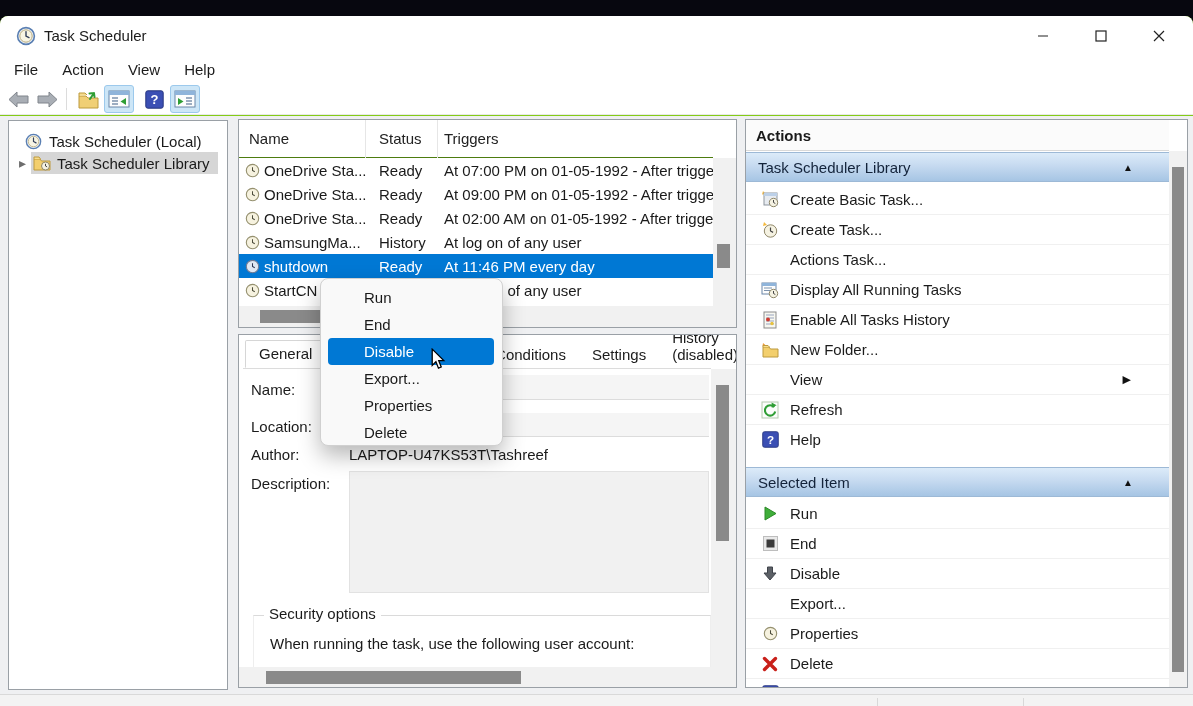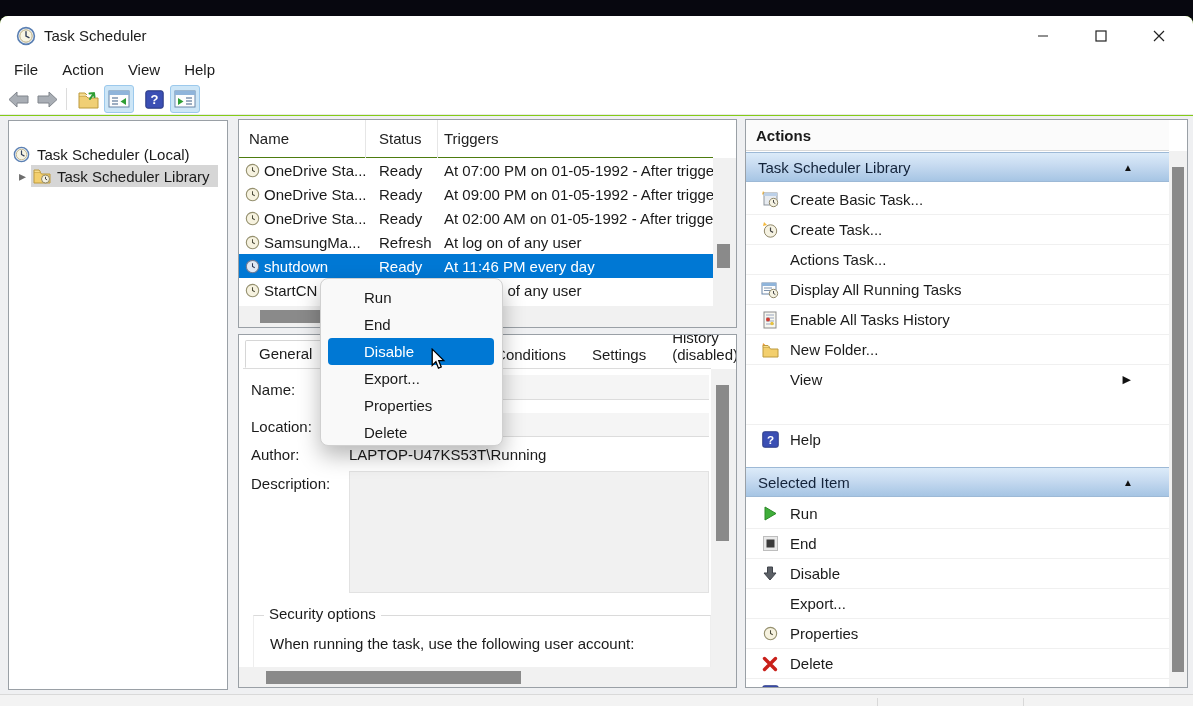--- a/index.html
+++ b/index.html
@@ -145,21 +145,21 @@
           <rect x="1" y="1" width="20" height="4" fill="#8fb4da"></rect>
           <polygon points="4,8 9.5,11.5 4,15" fill="#2f9e35"></polygon>
           <path d="M12 8 h6 M12 11 h6 M12 14 h6" stroke="#7d93ad" stroke-width="1.4"></path>
         </svg>
     </div>
   </div>
 
   <div class="content">
 
     <div class="panel" style="left:8px;top:4px;width:220px;height:570px;overflow:hidden">
-      <div class="tree-row" style="margin-top:22px;padding-left:4px">
+      <div class="tree-row" style="margin-top:9px;padding-left:16px">
         <span style="display:flex">
           <svg width="17" height="17" viewBox="0 0 20 20">
               <circle cx="10" cy="10" r="8.4" fill="#eef3fa" stroke="#5a7fb2" stroke-width="1.6"></circle>
               <circle cx="10" cy="10" r="6.2" fill="#f7f4e4" stroke="#b9ac7e" stroke-width="1"></circle>
               <path d="M10 5.6 V10 L13 11.6" stroke="#33405c" stroke-width="1.4" fill="none" stroke-linecap="round"></path>
             </svg>
         </span>
         <span style="margin-left:7px">Task Scheduler (Local)</span>
       </div>
       <div class="tree-row">
@@ -231,21 +231,21 @@
       <div class="lrow">
         <div class="c-name">
             <span style="display:flex">
               <svg width="15" height="15" viewBox="0 0 16 16">
                 <circle cx="8" cy="8" r="6.6" fill="#f6f2df" stroke="#95906f" stroke-width="1.2"></circle>
                 <path d="M8 4.4 V8 L10.4 9.4" stroke="#4a4a3a" stroke-width="1.1" fill="none"></path>
               </svg>
             </span>
             <span>SamsungMa...</span>
           </div>
-        <div class="c-status">Refresh</div>
+        <div class="c-status">History</div>
         <div class="c-trig">At log on of any user</div>
       </div>
       <div class="lrow sel">
         <div class="c-name">
             <span style="display:flex">
               <svg width="15" height="15" viewBox="0 0 16 16">
                 <circle cx="8" cy="8" r="6.6" fill="#dfe7f2" stroke="#6f7b95" stroke-width="1.2"></circle>
                 <path d="M8 4.4 V8 L10.4 9.4" stroke="#2d3550" stroke-width="1.1" fill="none"></path>
               </svg>
             </span>
@@ -287,21 +287,21 @@
         <span class="tab">History (disabled)</span>
       </div>
 
       <span class="fldlabel" style="top:46px">Name:</span>
       <div class="fldbox" style="top:40px;height:25px"></div>
 
       <span class="fldlabel" style="top:83px">Location:</span>
       <div class="fldbox" style="top:78px;height:24px"></div>
 
       <span class="fldlabel" style="top:111px">Author:</span>
-      <span class="fldlabel" style="left:110px;top:111px">LAPTOP-U47KS53T\Running</span>
+      <span class="fldlabel" style="left:110px;top:111px">LAPTOP-U47KS53T\Tashreef</span>
 
       <span class="fldlabel" style="top:140px">Description:</span>
       <div class="abs" style="left:110px;top:136px;width:360px;height:122px;background:#f1f1f1;border:1px solid #e2e2e2"></div>
 
       <div class="abs" style="left:14px;top:280px;width:458px;height:60px;border-top:1px solid #dadada;border-left:1px solid #eee;border-right:1px solid #eee">
         <span class="abs" style="left:10px;top:-11px;background:#fff;padding:0 5px;font-size:15px">Security options</span>
         <span class="abs" style="left:16px;top:19px;font-size:15px">When running the task, use the following user account:</span>
       </div>
 
       <div class="sb-track-v" style="left:472px;top:34px;width:25px;height:298px">
@@ -378,20 +378,30 @@
               <path d="M2 5 h6 l1.5 2 H17 v8 H2 Z" fill="#f3cf6d" stroke="#bd9a3e"></path>
               <path d="M2 5 V3.5 h5 l1.5 1.5" fill="#f8dd8c" stroke="#bd9a3e"></path>
             </svg>
           </span>
         <span>New Folder...</span>
       </div>
       <div class="act-item" style="top:244px">
         <span class="act-ico"></span>
         <span>View</span>
         <span style="position:absolute;right:38px;font-size:11px;color:#111">▶</span>
+      </div>
+      <div class="act-item" style="top:274px">
+        <span class="act-ico">
+            <svg width="18" height="18" viewBox="0 0 18 18">
+              <rect x="1" y="1" width="16" height="16" fill="#fbfdfb" stroke="#b5c9b0"></rect>
+              <path d="M13.2 6.2 A5.2 5.2 0 1 0 14.2 10.5" stroke="#2f9e35" stroke-width="2.1" fill="none"></path>
+              <polygon points="10.6,1.4 15.6,4.2 10.8,6.8" fill="#2f9e35"></polygon>
+            </svg>
+          </span>
+        <span>Refresh</span>
       </div>
       <div class="act-item" style="top:304px">
         <span class="act-ico">
             <svg width="17" height="17" viewBox="0 0 19 19">
               <rect x="0.8" y="0.8" width="17.4" height="17.4" rx="2" fill="#3b4fb4" stroke="#27367f"></rect>
               <text x="9.5" y="14" font-size="13" font-family="Liberation Sans" font-weight="bold" fill="#fff" text-anchor="middle">?</text>
             </svg>
           </span>
         <span>Help</span>
       </div>

